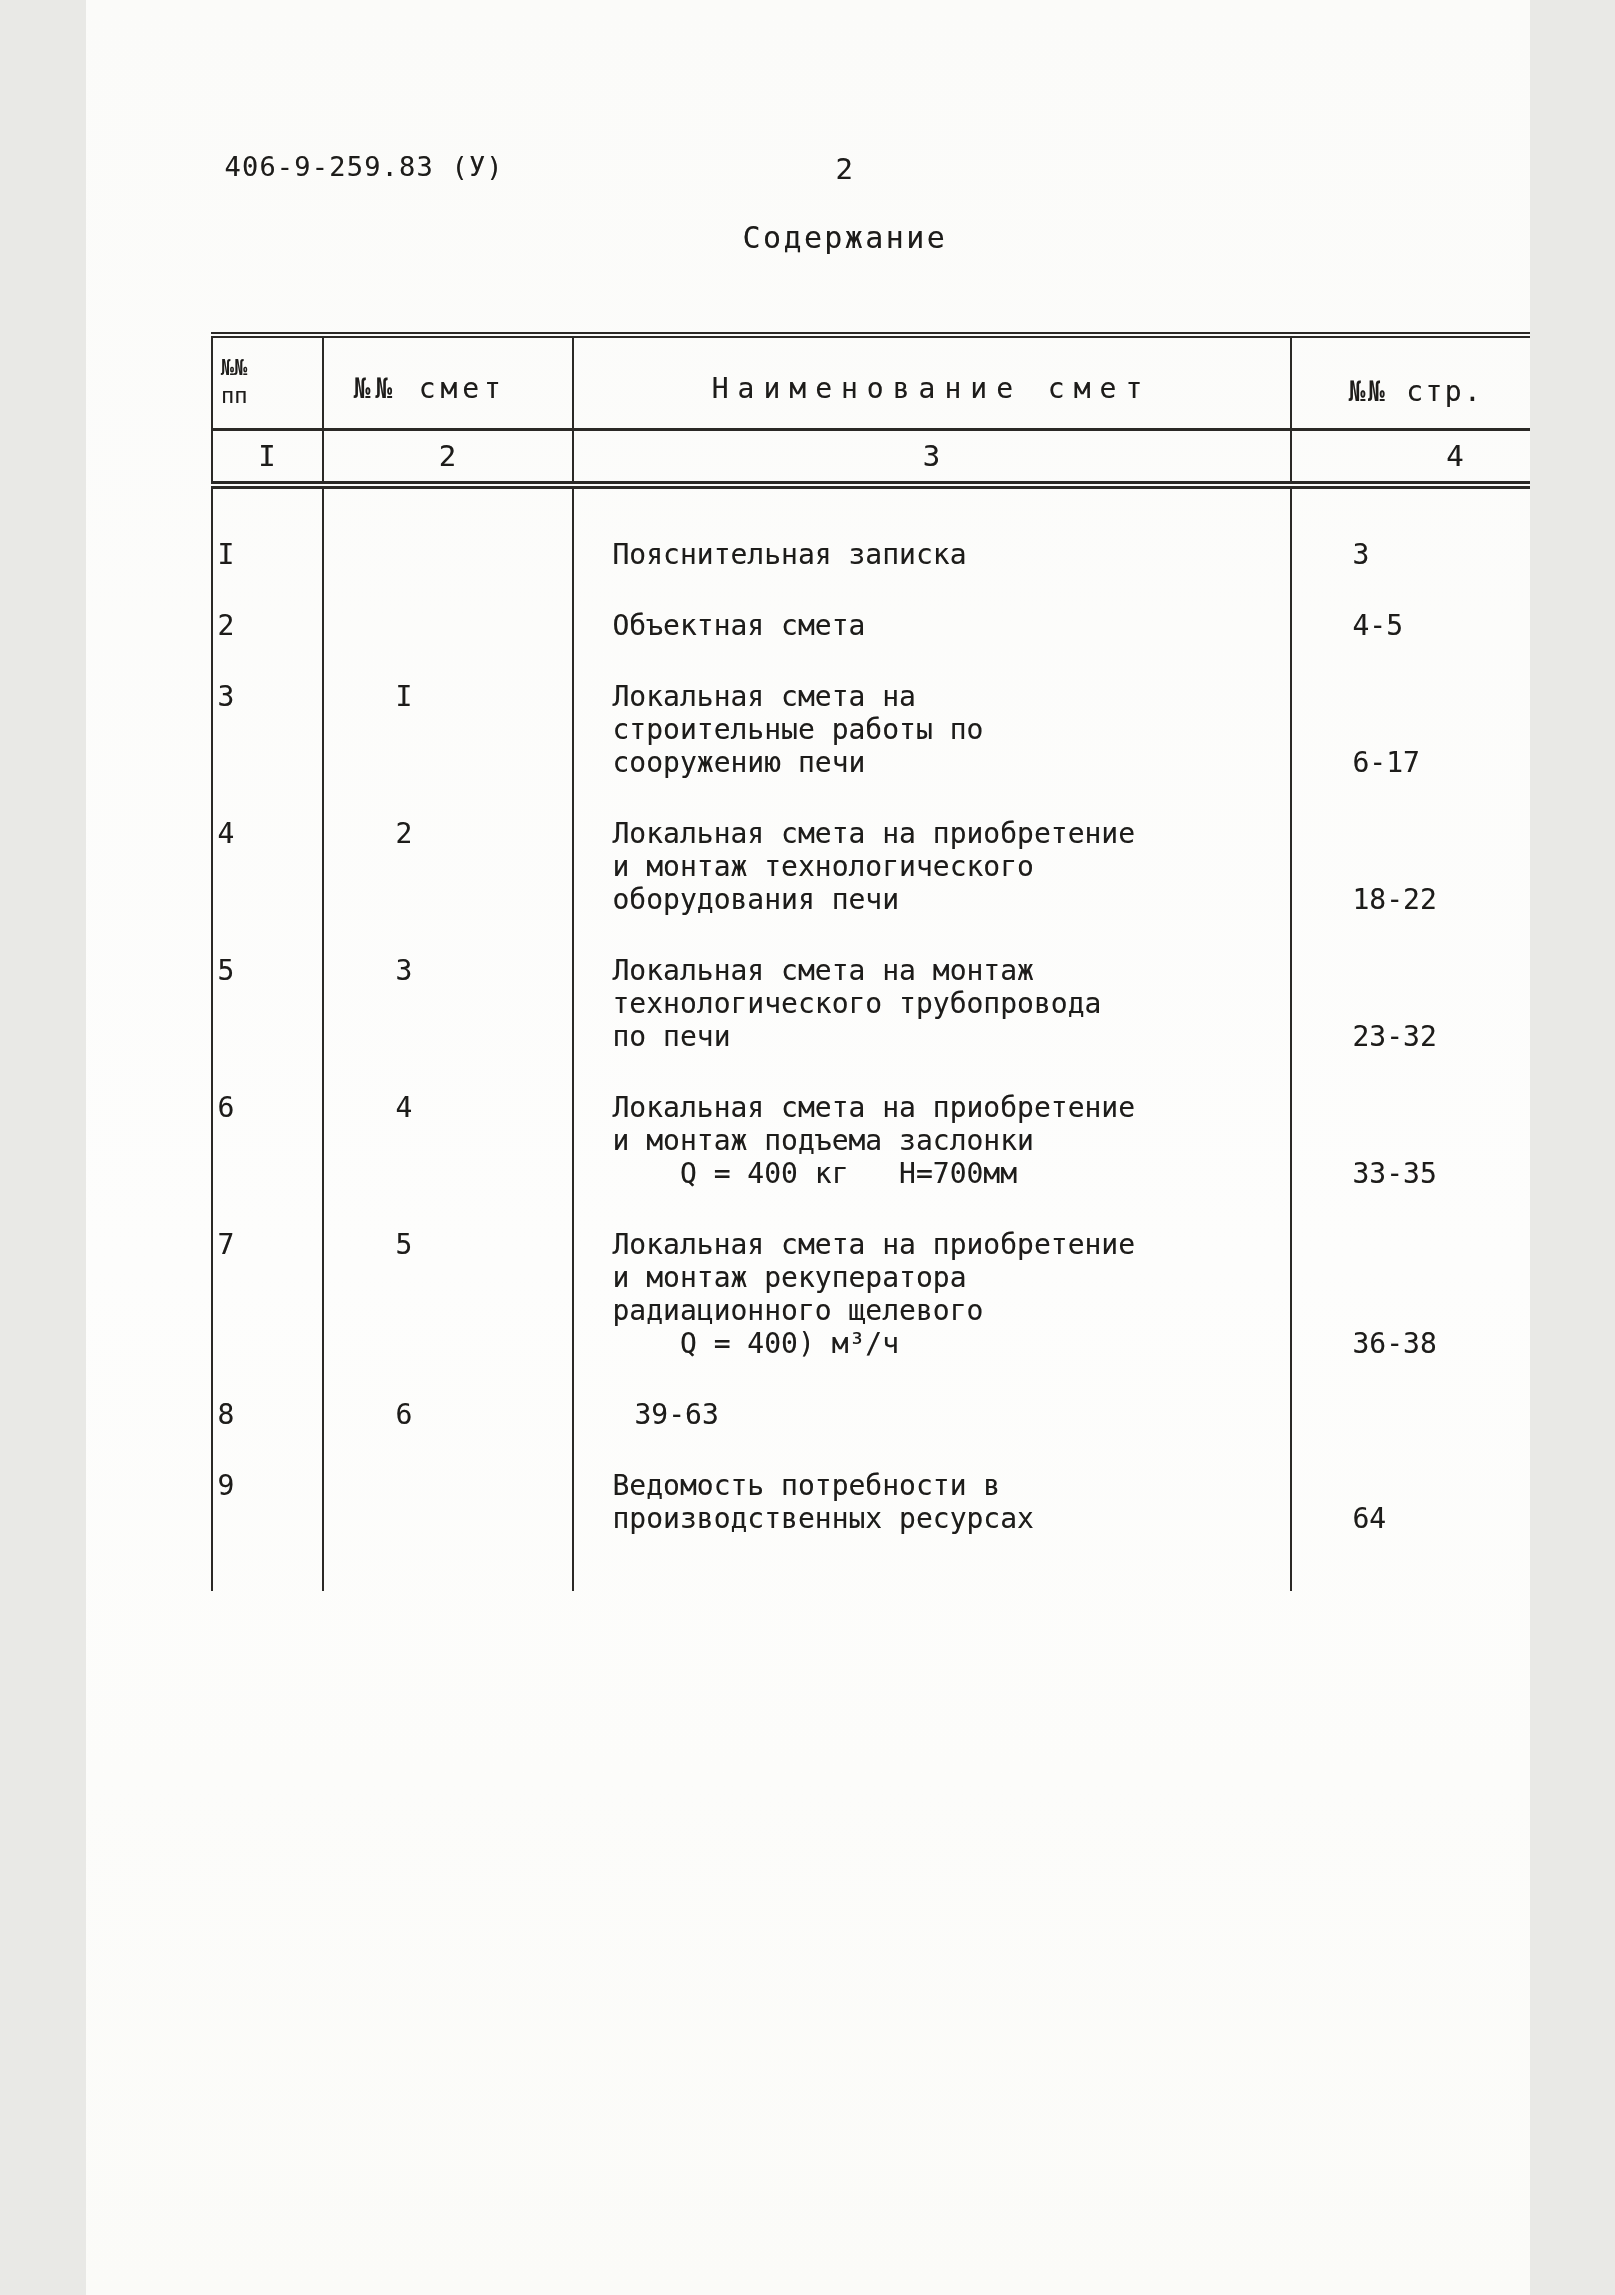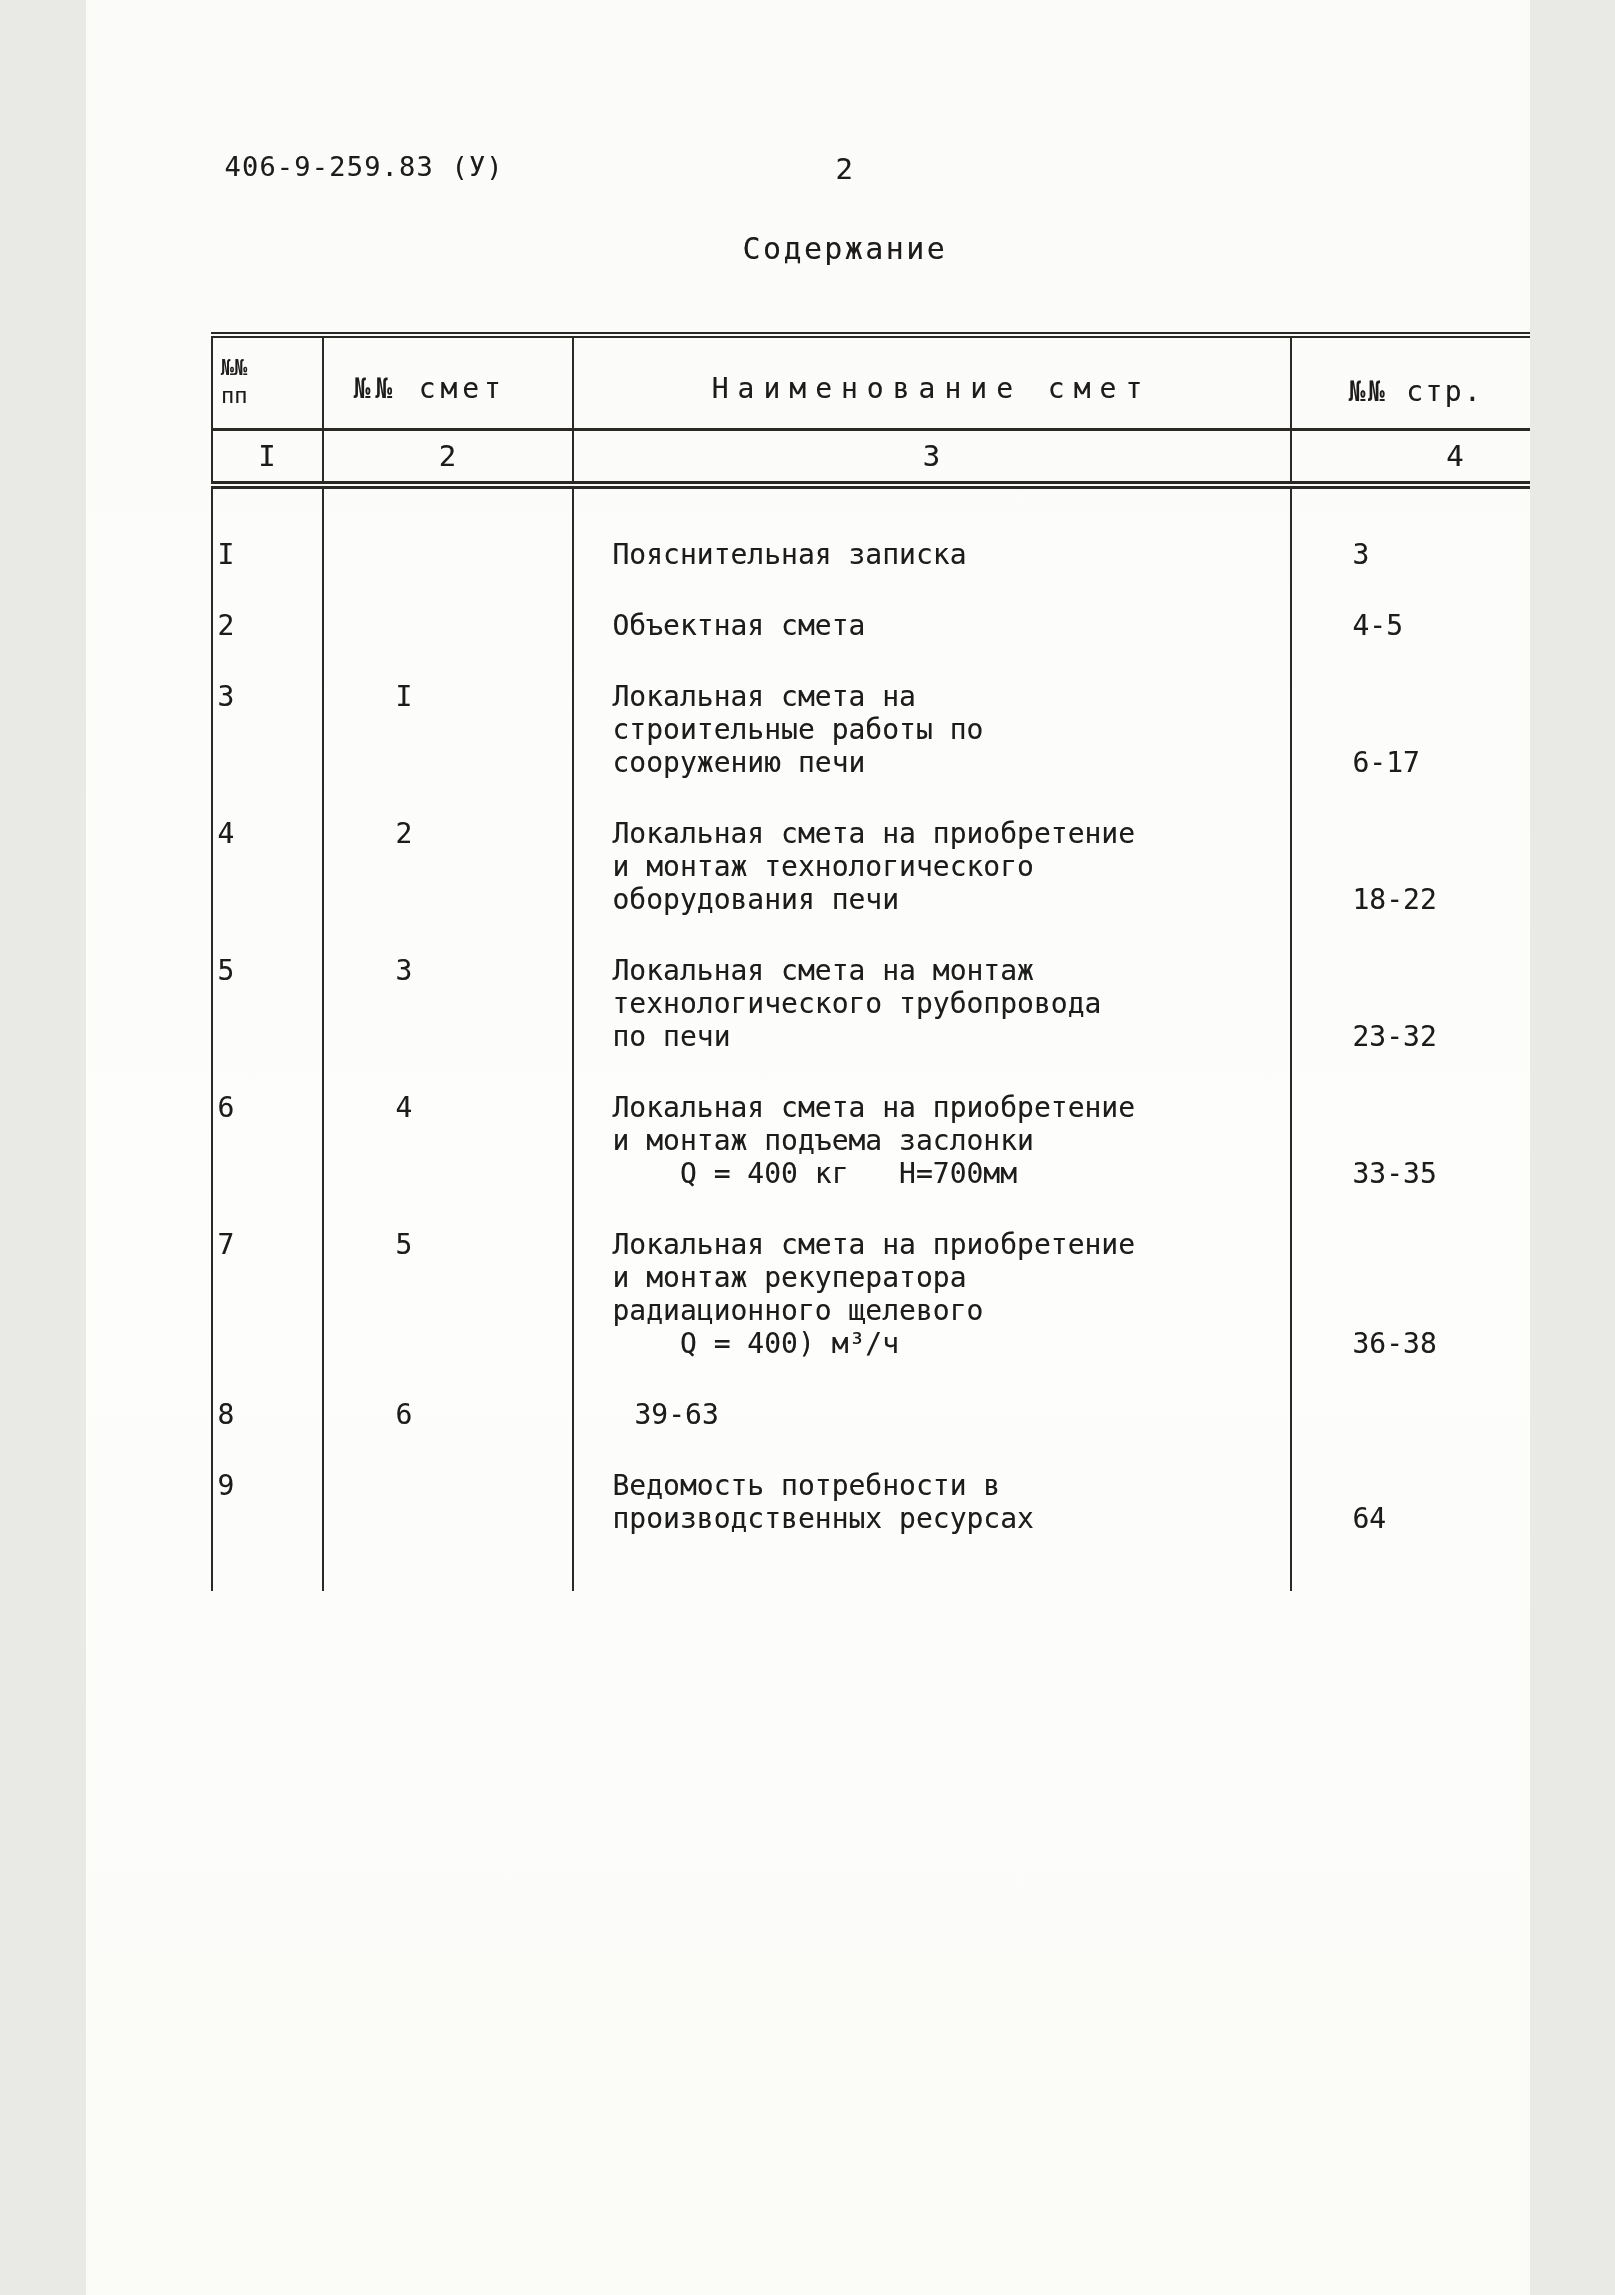--- a/index.html
+++ b/index.html
@@ -22,21 +22,21 @@
   }
   .doc-number{
     position:absolute;left:139px;top:151px;
     font-size:27px;letter-spacing:1.2px;white-space:nowrap;
   }
   .page-number{
     position:absolute;left:750px;top:152px;
     font-size:29px;
   }
   .page-title{
-    position:absolute;left:657px;top:231px;
+    position:absolute;left:657px;top:220px;
     font-size:30px;letter-spacing:2.4px;white-space:nowrap;
   }
 
   .doc-table{
     position:absolute;left:125px;top:332px;width:1409px;
     border-top:6.7px double var(--ink);
     font-size:28px;line-height:33px;
   }
   .t-head,.t-index,.t-row{
     display:grid;

